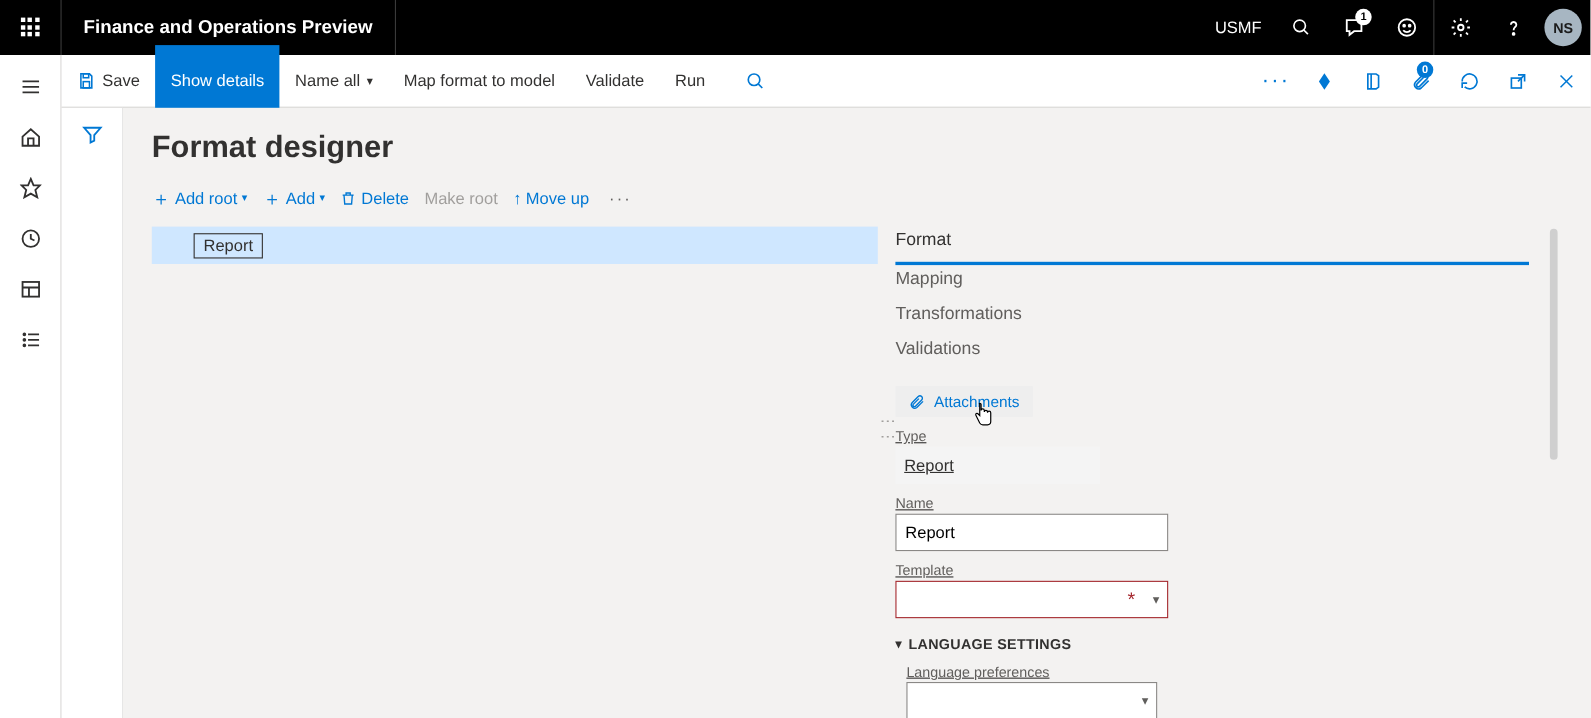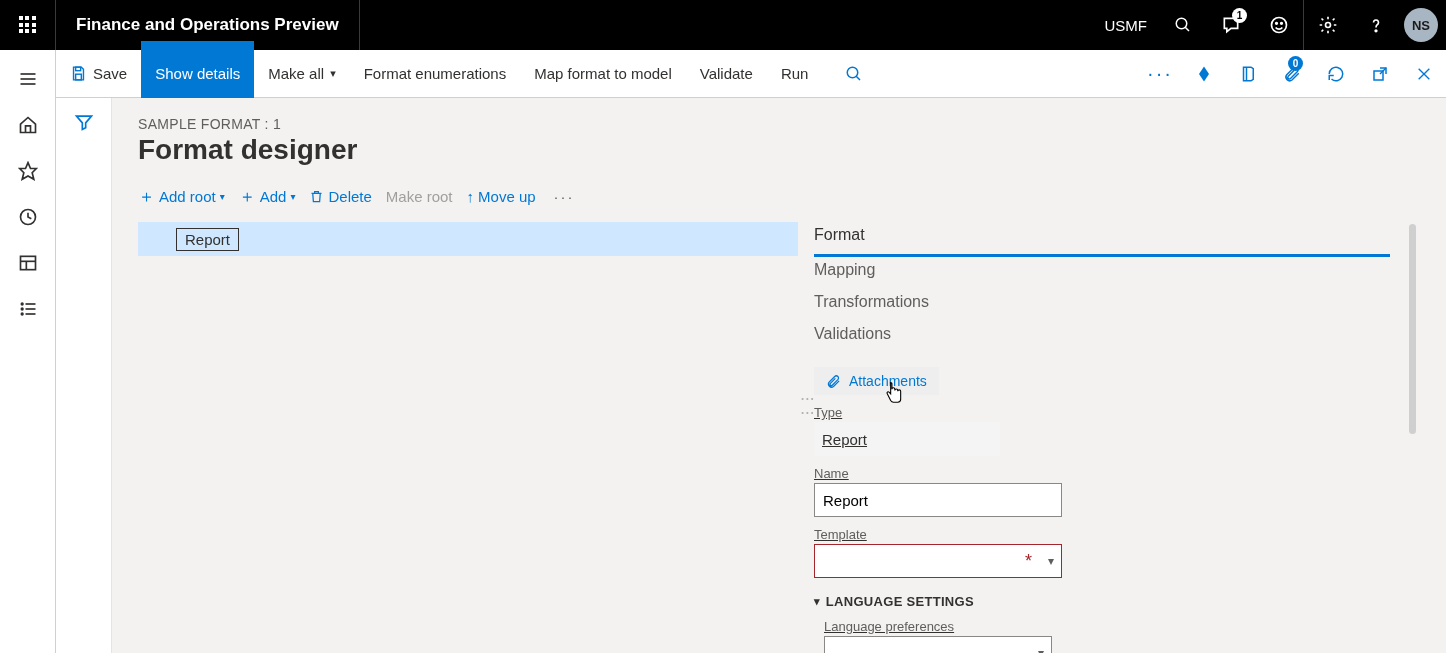--- a/index.html
+++ b/index.html
@@ -274,25 +274,22 @@
         <path d="M5 3h11l3 3v15H5z"></path>
         <rect x="8" y="3" width="7" height="5"></rect>
         <rect x="8" y="13" width="8" height="8"></rect>
       </svg>
     <span>Save</span>
   </div>
   <div class="cmd-item primary">
     <span>Show details</span>
   </div>
   <div class="cmd-item">
-    <span>Make all</span>
+    <span>Name all</span>
     <span class="chev">▾</span>
-  </div>
-  <div class="cmd-item">
-    <span>Format enumerations</span>
   </div>
   <div class="cmd-item">
     <span>Map format to model</span>
   </div>
   <div class="cmd-item">
     <span>Validate</span>
   </div>
   <div class="cmd-item">
     <span>Run</span>
   </div>
@@ -348,21 +345,20 @@
 
 <div class="filterstrip">
   <div>
     <svg width="20" height="20" viewBox="0 0 24 24" fill="none" stroke="#0078d4" stroke-width="2">
         <path d="M3 5h18l-7 8v6l-4 2v-8z"></path>
       </svg>
   </div>
 </div>
 
 <div class="main">
-  <div class="breadcrumb">SAMPLE FORMAT : 1</div>
   <div class="page-title">Format designer</div>
 
   <div class="toolbar">
     <span class="tb-link">
       <span style="font-size:17px;">＋</span>
       <span>Add root</span>
       <span class="chev">▾</span>
     </span>
     <span class="tb-link">
       <span style="font-size:17px;">＋</span>

